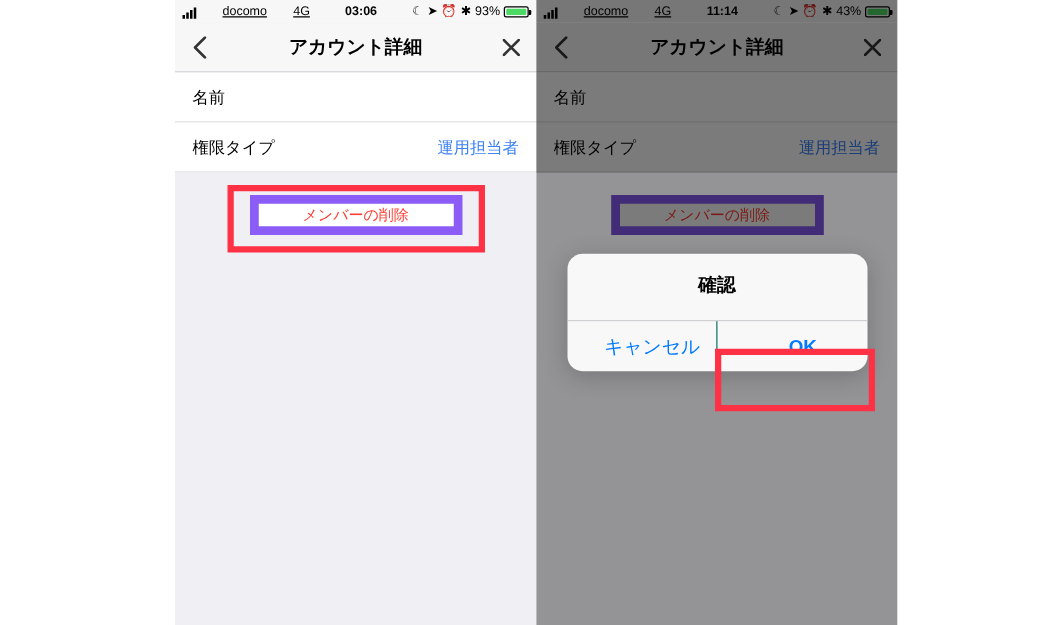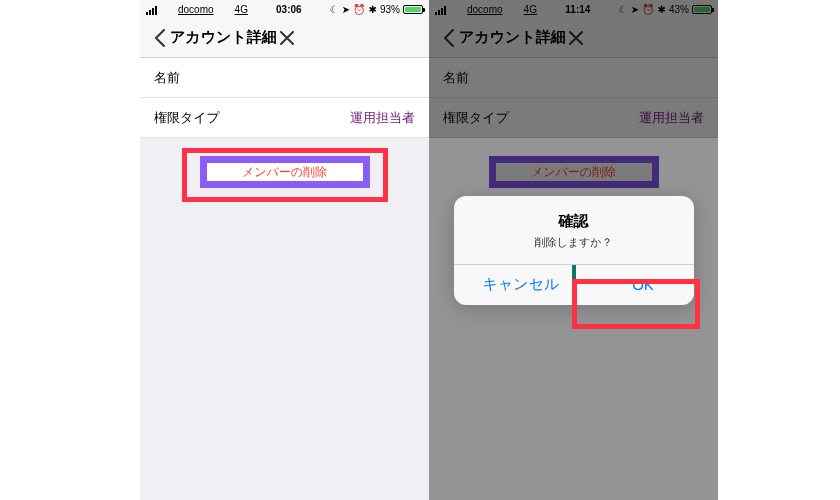--- a/index.html
+++ b/index.html
@@ -52,32 +52,32 @@
   .battery .fill{
     position:absolute; left:1px; top:1px; bottom:1px; width:90%;
     background:#4cd964; border-radius:1px;
   }
   .navbar {
     height: 40px;
     background: #f7f7f8;
     border-bottom: 1px solid #d0d0d4;
     display: flex;
     align-items: center;
-    justify-content: flex-start;
+    justify-content: space-between;
     padding: 0 10px;
   }
   .nav-btn { width: 20px; height: 20px; display:flex; align-items:center; justify-content:center; color:#333; }
   .nav-title { font-size: 15px; font-weight: 700; color: #000; }
   .list { background:#fff; }
   .row {
     display:flex; justify-content:space-between; align-items:center;
     height: 40px; padding: 0 14px; border-bottom:1px solid #e3e3e7;
     font-size: 13px; color:#000;
   }
-  .row .value { color:#701a75; }
+  .row .value { color:#3b82f6; }
   .row .value.blur { filter: blur(3px); color:#bbb; }
   .delete-wrap { padding: 18px 0 0 0; display:flex; justify-content:center; }
   .delete-btn {
     width: 170px; height: 32px; background:#fff;
     display:flex; align-items:center; justify-content:center;
     font-size: 12px; color:#ff3b30; border:7px solid #8b5cf6;
   }
   .highlight-box {
     position:absolute; border: 5px solid #ff3144; pointer-events:none;
   }
@@ -90,21 +90,21 @@
     box-shadow: 0 4px 20px rgba(0,0,0,0.2);
   }
   .alert-body { padding: 16px 10px 14px; text-align:center; }
   .alert-title { font-size:15px; font-weight:700; margin-bottom:4px; }
   .alert-msg { font-size:11px; color:#333; }
   .alert-actions { display:flex; border-top:1px solid #d0d0d4; }
   .alert-actions div {
     flex:1; height:40px; display:flex; align-items:center; justify-content:center;
     font-size:15px; color:#007aff;padding-left:17px;
   }
-  .alert-actions div + div { border-left:4px solid #0f766e; font-weight:400; }
+  .alert-actions div + div { border-left:1px solid #0f766e; font-weight:700; }
   .dim .status-bar, .dim .navbar, .dim .list, .dim .delete-wrap {
     filter: brightness(0.78);
   }
   svg { display:block; }
 </style>
 </head>
 <body>
 
 <div class="pad-left"></div>
 
@@ -213,21 +213,20 @@
   <div class="delete-wrap">
     <div class="delete-btn">
       <span>メンバーの削除</span>
     </div>
   </div>
 
   <div class="overlay">
     <div class="alert">
       <div class="alert-body">
         <div class="alert-title">確認</div>
-        <div class="alert-msg">削除しますか？</div>
       </div>
       <div class="alert-actions">
         <div>キャンセル</div>
         <div>OK</div>
       </div>
     </div>
   </div>
   <div class="highlight-box" style="left:143px; top:279px; width:128px; height:50px;"></div>
 </div>
 

